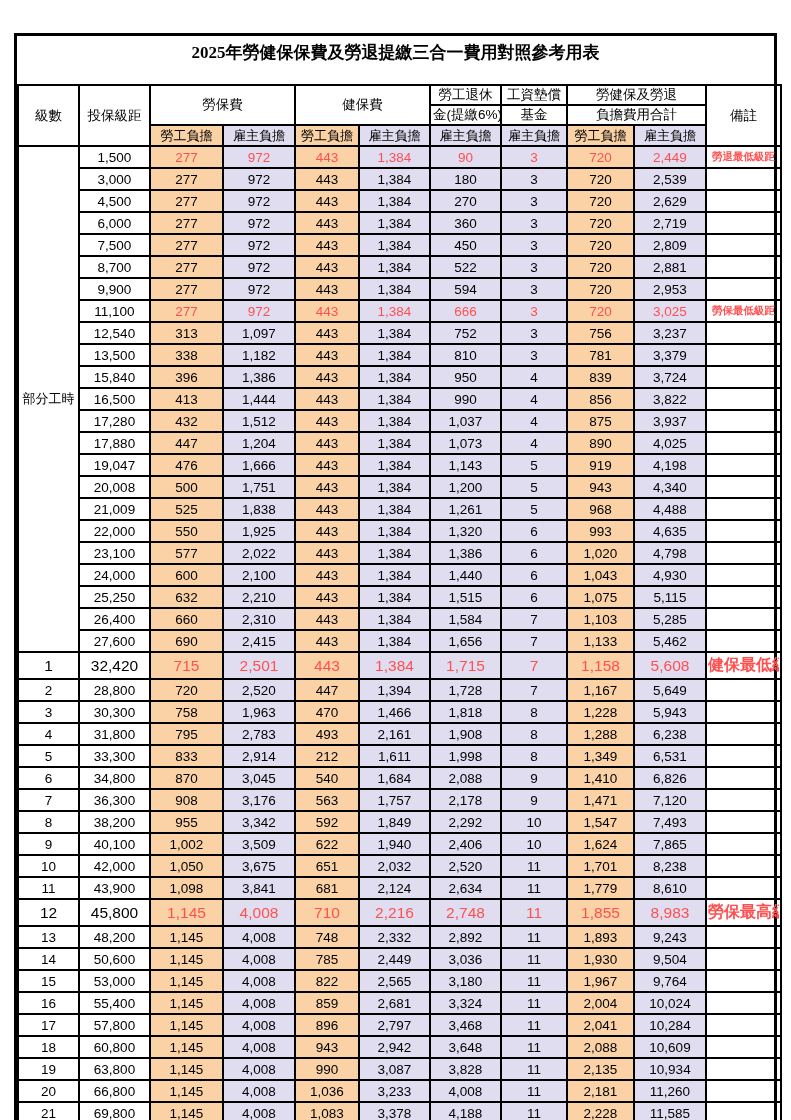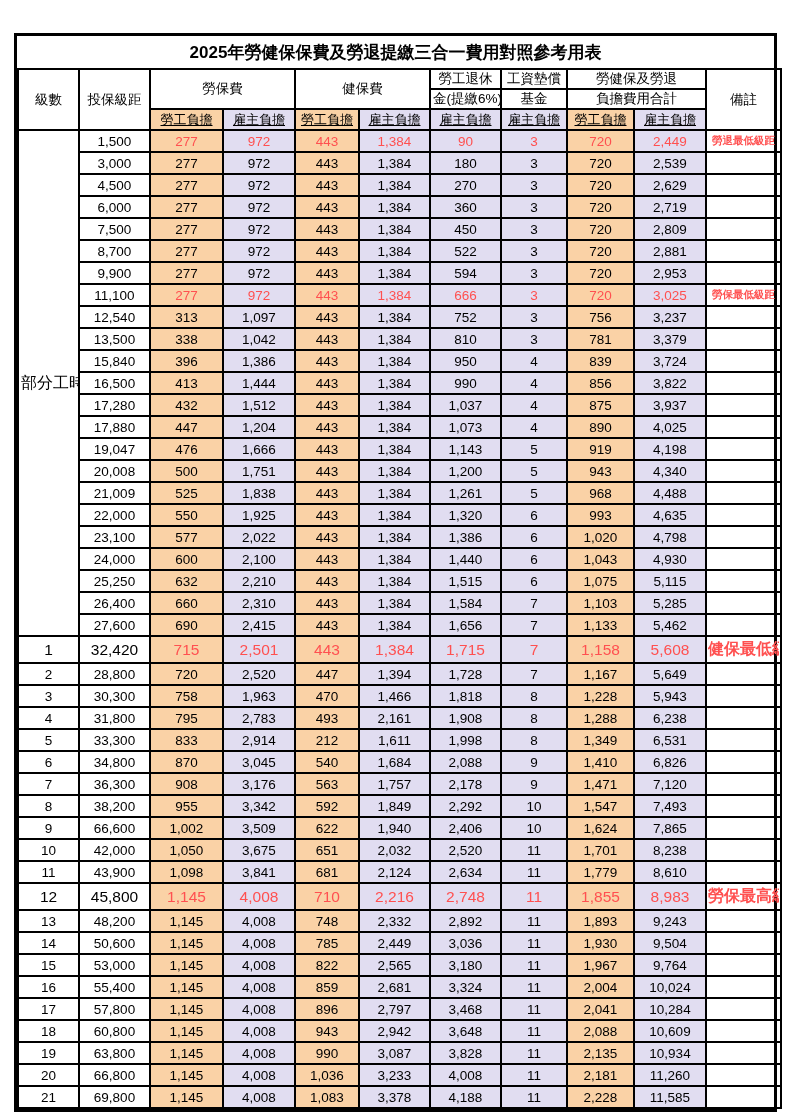--- a/index.html
+++ b/index.html
@@ -15,21 +15,22 @@
     color:#000;
   }
   .sheet{
     box-sizing:border-box;
     margin:33px 14px 0 14px;
     width:763px;
     border:3px solid var(--border);
   }
   .titlebox{
     text-align:center;
-    padding:4px 0 3px 0;
+    padding:4px 0 19px 0;
+    font-family:Liberation Serif, serif;
   }
   .title{
     font-size:17px;
     font-weight:bold;
     line-height:25px;
   }
   .subtitle{
     font-size:14.5px;
     font-weight:bold;
     line-height:21px;
@@ -44,34 +45,34 @@
     text-align:center;
     vertical-align:middle;
     padding:0 2px;
     font-size:13.5px;
     font-weight:normal;
     height:20px;
     overflow:hidden;
     white-space:nowrap;
   }
   thead tr.h1 th,thead tr.h2 th{height:17px;font-size:13.5px;}
-  thead tr.h3 th{height:19px;font-size:13px;text-decoration:underline;}
+  thead tr.h3 th{height:19px;font-size:13px;}
   th.emp,td.emp{background:var(--emp-bg);}
   th.er,td.er{background:var(--er-bg);}
   td.remark{
     font-size:10.5px;
     color:var(--red);
     padding:0 1px;
     font-weight:bold;
     border-radius:6px;
   }
   tr.red-row td.emp, tr.red-row td.er{color:var(--red);}
   tr.big-row td{font-size:15.5px;height:25px;}
   tr.big-row td.remark{font-size:16px;}
-  td.level-cell{font-size:16px;}
+  td.level-cell{font-size:13px;}
 </style>
 </head>
 <body>
 
 <div class="sheet">
   <div class="titlebox">
     <div class="title">2025年勞健保保費及勞退提繳三合一費用對照參考用表</div>
   </div>
   <table>
     <colgroup>
@@ -220,21 +221,21 @@
           <td class="er">1,384</td>
           <td class="er">752</td>
           <td class="er">3</td>
           <td class="emp">756</td>
           <td class="er">3,237</td>
           <td class="remark"></td>
         </tr>
         <tr>
           <td>13,500</td>
           <td class="emp">338</td>
-          <td class="er">1,042</td>
+          <td class="er">1,182</td>
           <td class="emp">443</td>
           <td class="er">1,384</td>
           <td class="er">810</td>
           <td class="er">3</td>
           <td class="emp">781</td>
           <td class="er">3,379</td>
           <td class="remark"></td>
         </tr>
         <tr>
           <td>15,840</td>
@@ -491,21 +492,21 @@
           <td class="emp">592</td>
           <td class="er">1,849</td>
           <td class="er">2,292</td>
           <td class="er">10</td>
           <td class="emp">1,547</td>
           <td class="er">7,493</td>
           <td class="remark"></td>
         </tr>
         <tr>
           <td>9</td>
-          <td>66,600</td>
+          <td>40,100</td>
           <td class="emp">1,002</td>
           <td class="er">3,509</td>
           <td class="emp">622</td>
           <td class="er">1,940</td>
           <td class="er">2,406</td>
           <td class="er">10</td>
           <td class="emp">1,624</td>
           <td class="er">7,865</td>
           <td class="remark"></td>
         </tr>

